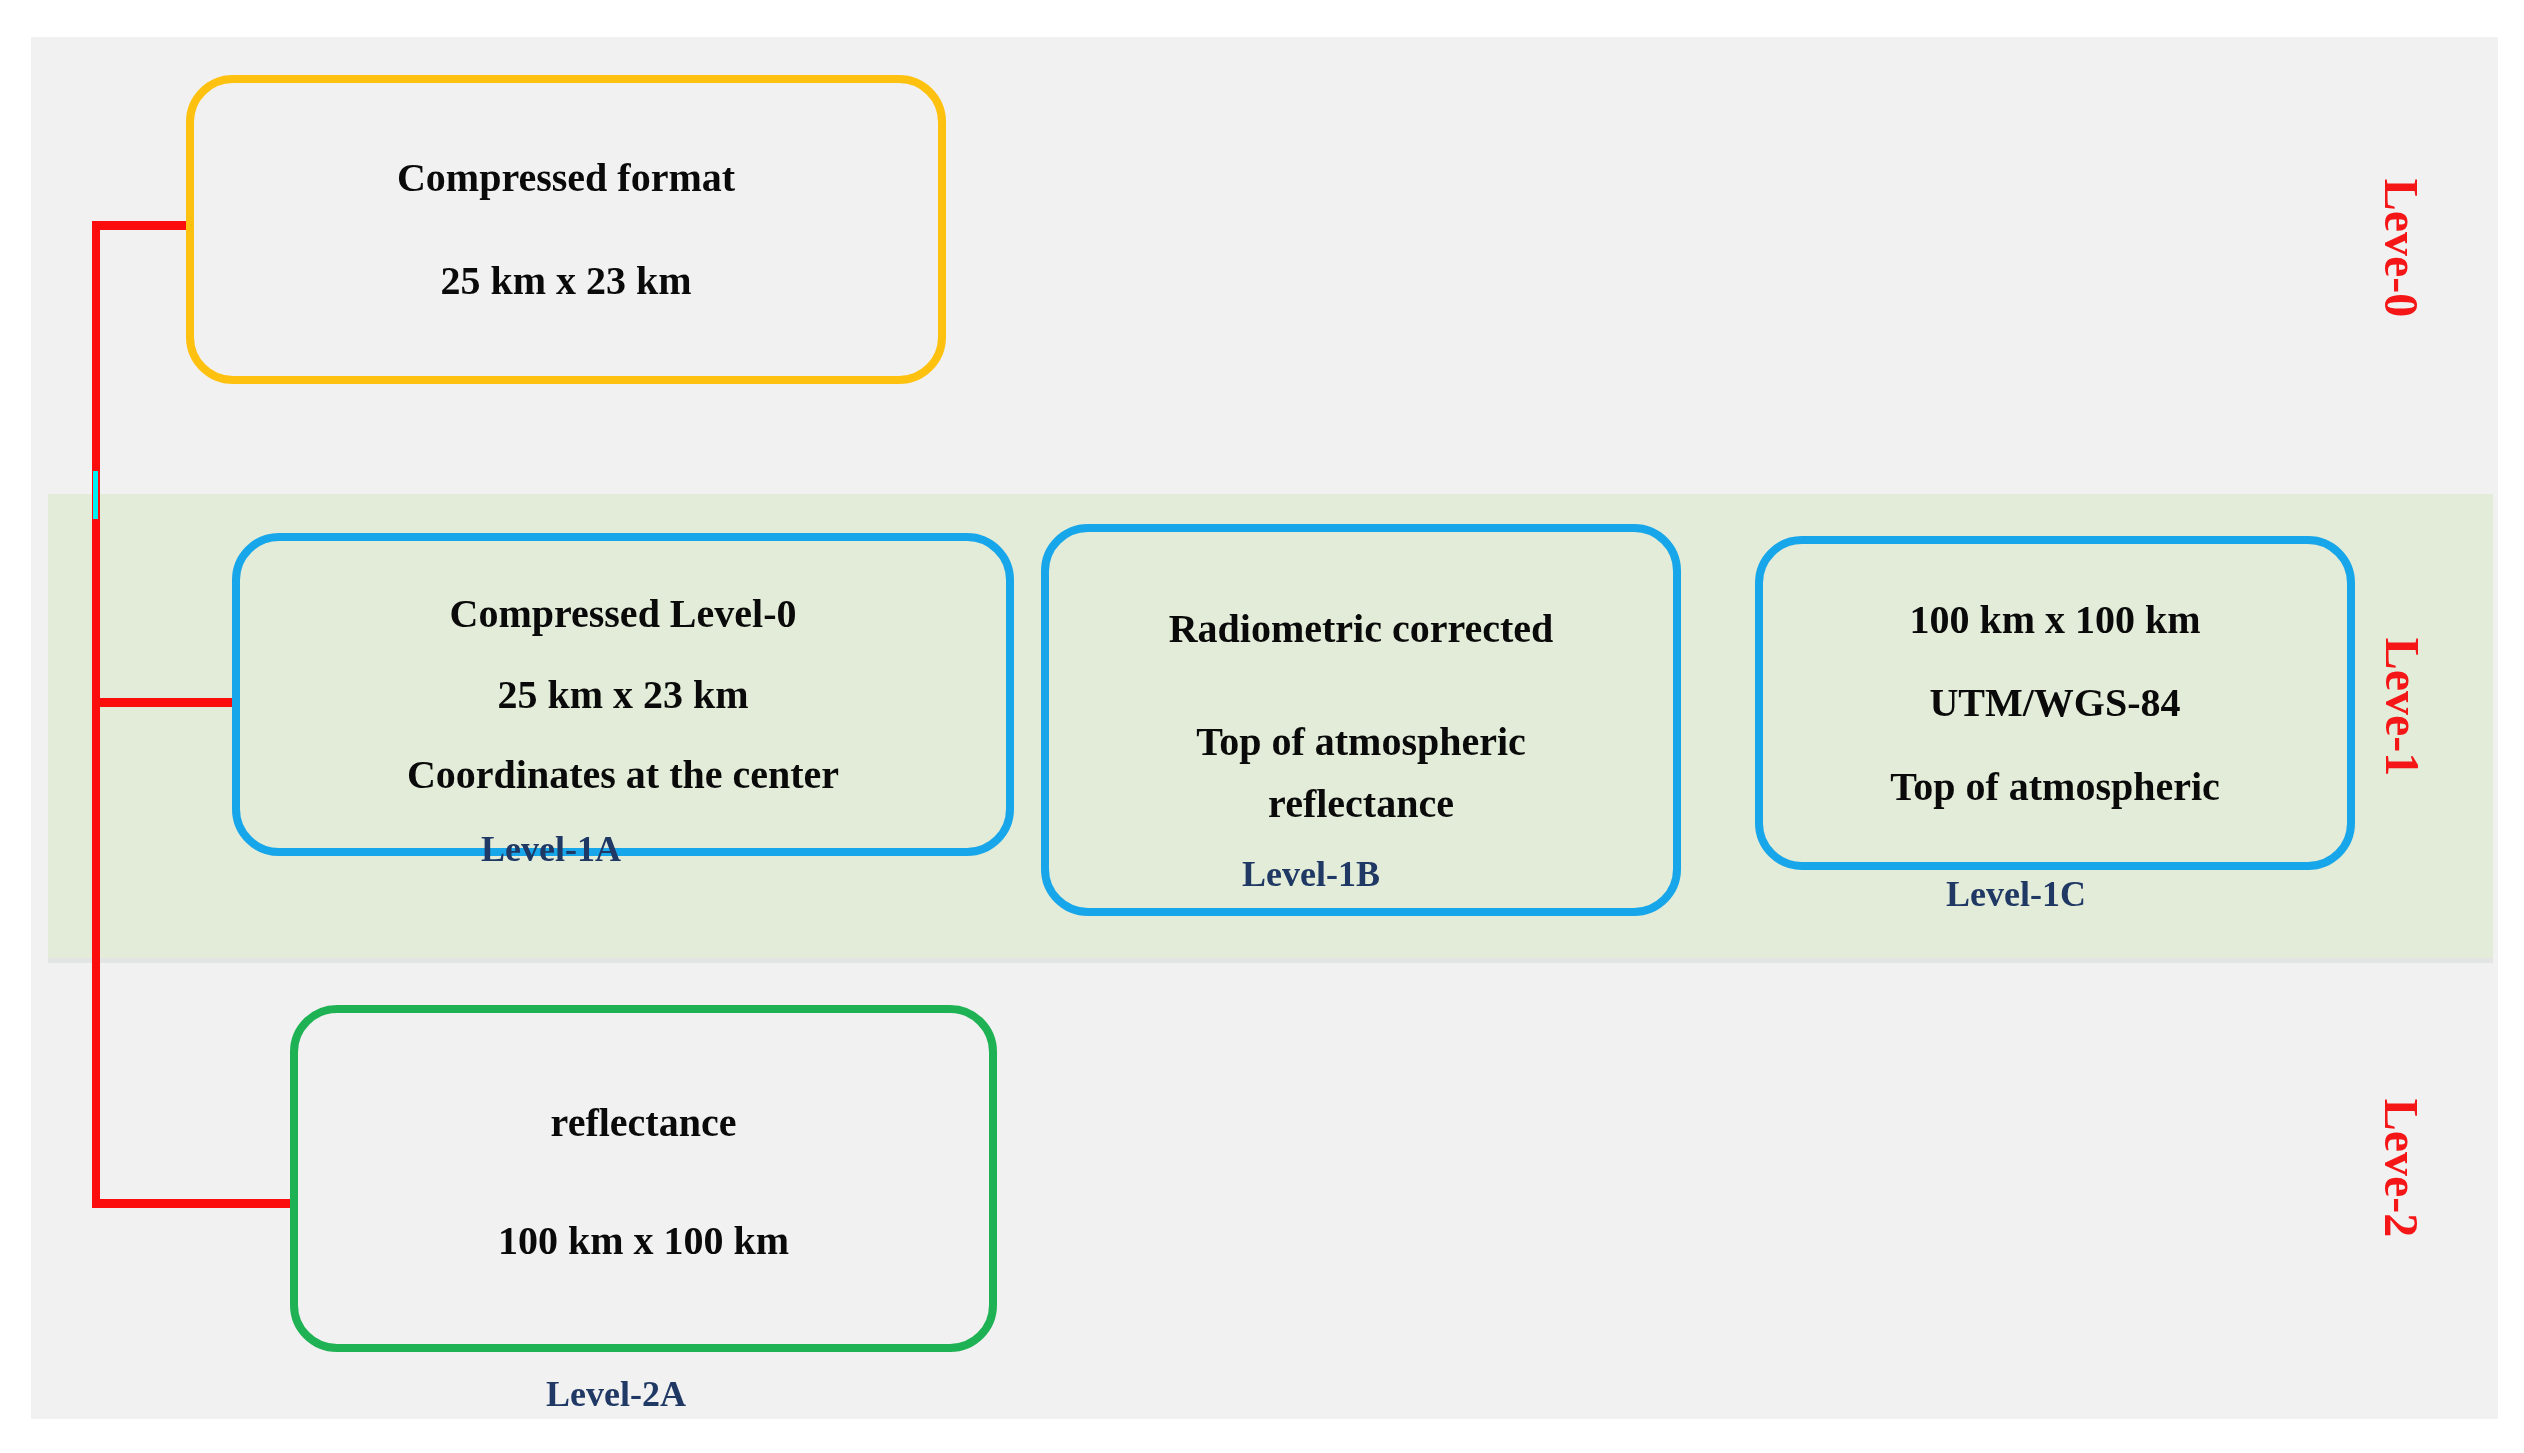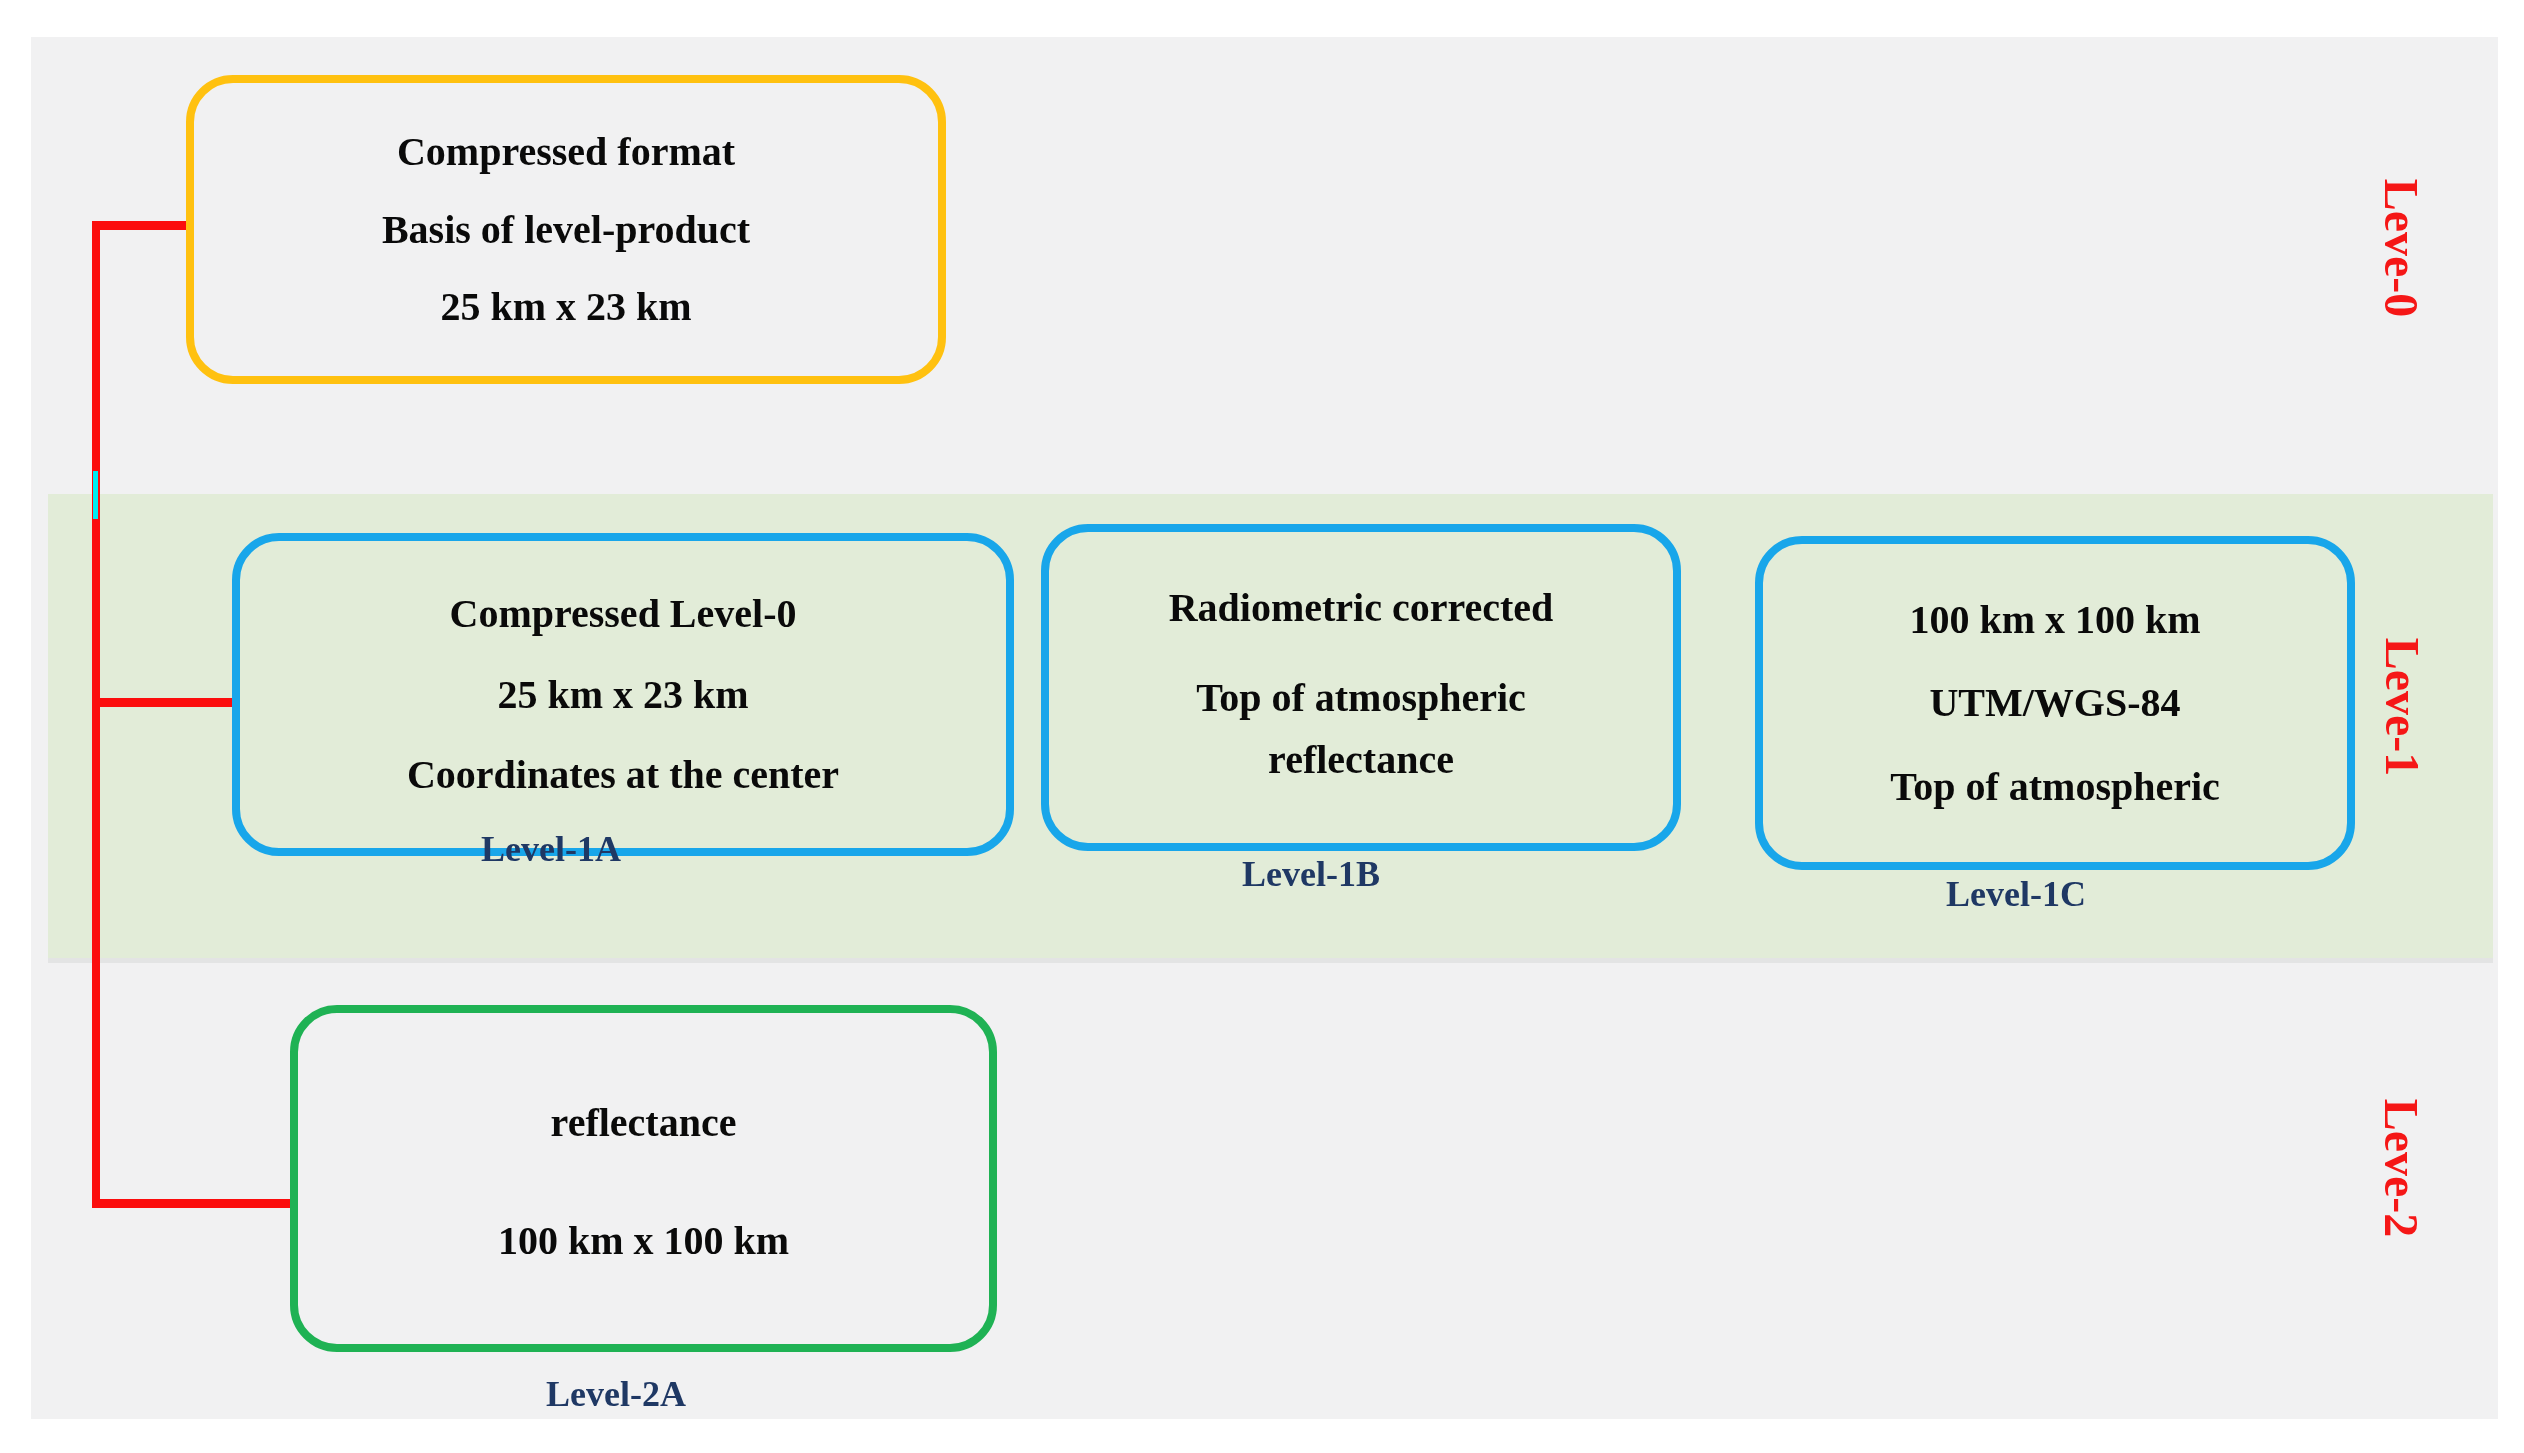--- a/index.html
+++ b/index.html
@@ -69,32 +69,31 @@
   <div class="band"></div>
 
   <div class="rline" style="left:92px;top:221px;width:8px;height:987px;"></div>
   <div class="rline" style="left:92px;top:221px;width:98px;height:8.7px;"></div>
   <div class="rline" style="left:92px;top:698px;width:143px;height:8.7px;"></div>
   <div class="rline" style="left:92px;top:1199px;width:201px;height:8.7px;"></div>
   <div class="cyan-tick" style="left:93px;top:471px;width:4.7px;height:48px;"></div>
 
   <div class="pbox box-yellow" style="left:186px;top:75px;width:760px;height:309px;">
     <div class="bline">Compressed format</div>
-    <div class="bline">Basis of level-product</div>
     <div class="bline">25 km x 23 km</div>
   </div>
 
   <div class="pbox box-blue" style="left:232px;top:533px;width:782px;height:323px;">
     <div class="bline">Compressed Level-0</div>
     <div class="bline">25 km x 23 km</div>
     <div class="bline">Coordinates at the center</div>
   </div>
   <div class="boxlabel" style="left:481px;top:828px;">Level-1A</div>
 
-  <div class="pbox box-blue" style="left:1041px;top:524px;width:640px;height:327px;">
+  <div class="pbox box-blue" style="left:1041px;top:524px;width:640px;height:392px;">
     <div class="bline">Radiometric corrected</div>
     <div class="bgroup">
       <div class="bline">Top of atmospheric</div>
       <div class="bline">reflectance</div>
     </div>
   </div>
   <div class="boxlabel" style="left:1242px;top:853px;">Level-1B</div>
 
   <div class="pbox box-blue" style="left:1755px;top:536px;width:600px;height:334px;">
     <div class="bline">100 km x 100 km</div>

